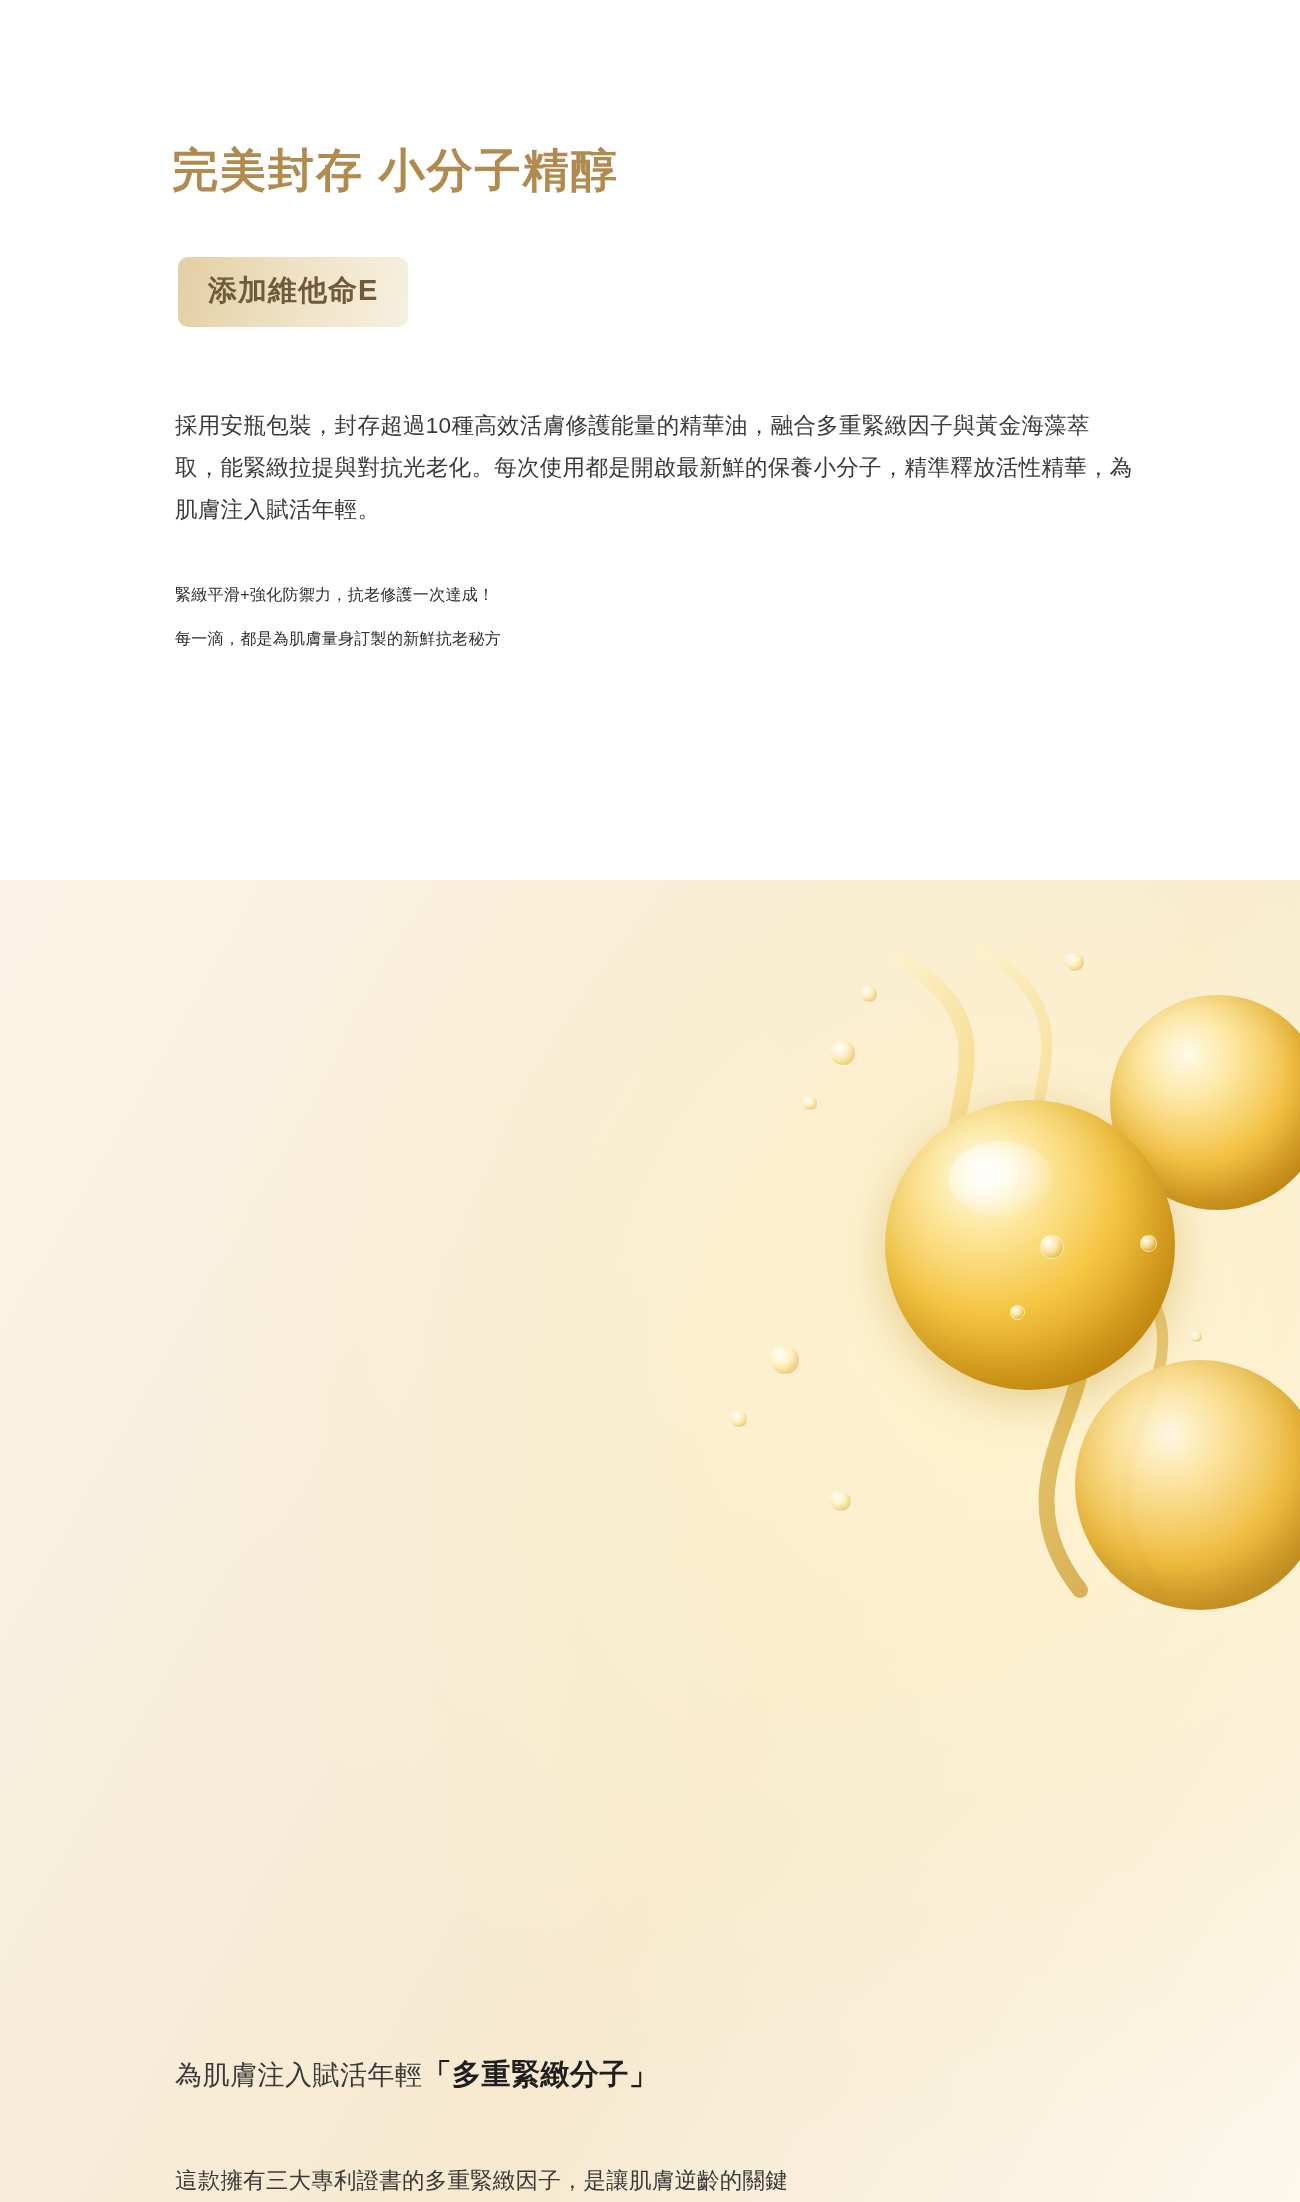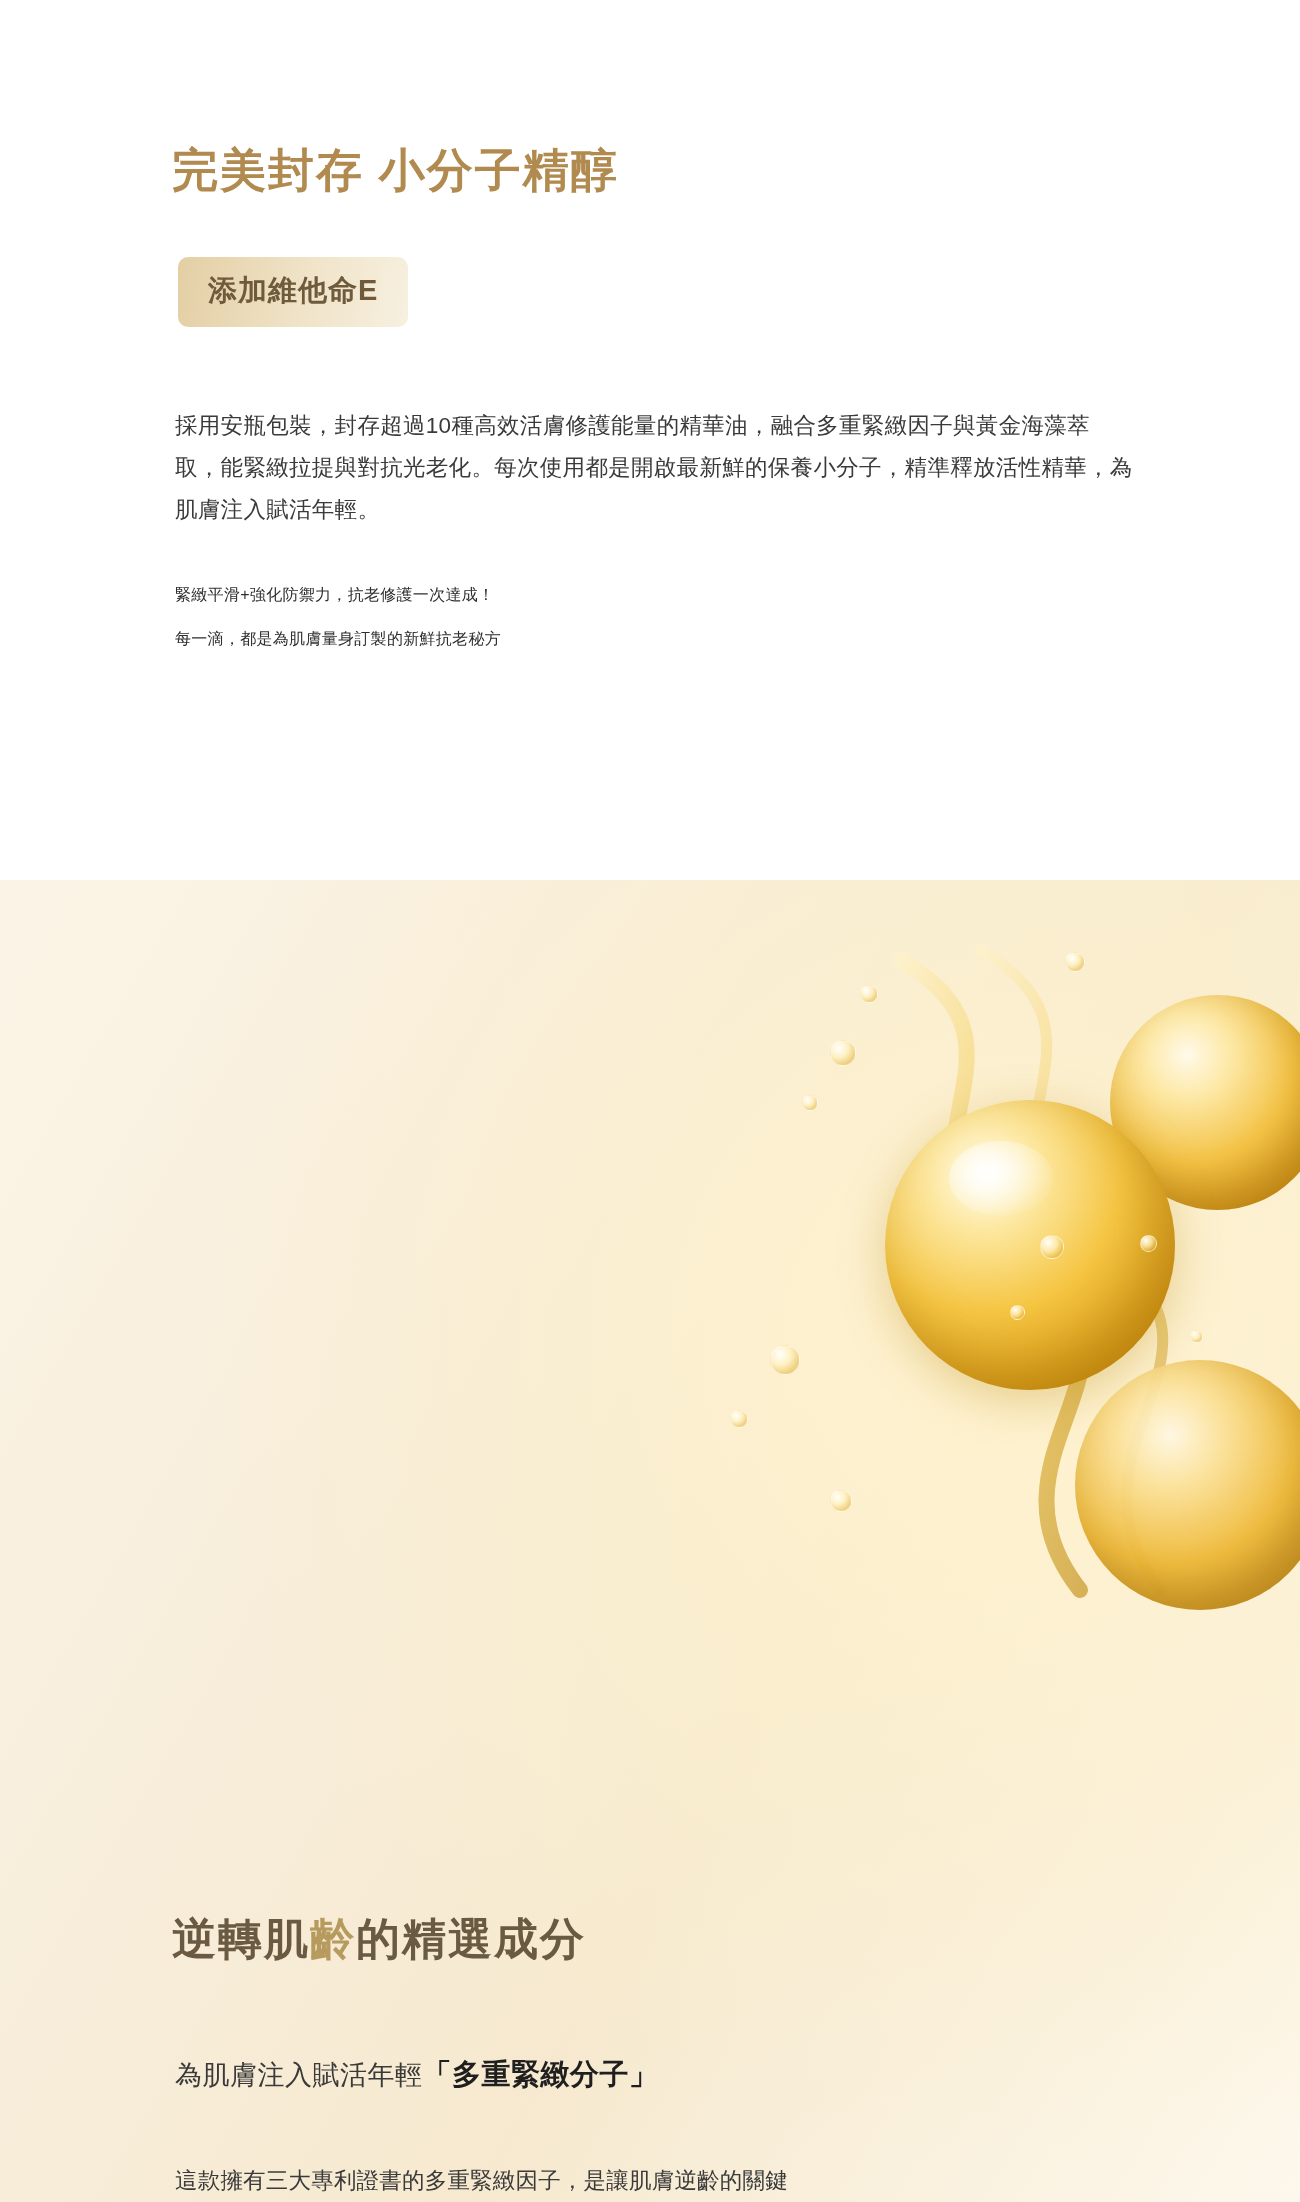--- a/index.html
+++ b/index.html
@@ -210,23 +210,20 @@
       <div class="bub" style="left:355px;top:62px;width:20px;height:20px;"></div>
       <div class="bub" style="left:330px;top:345px;width:24px;height:24px;"></div>
       <div class="bub" style="left:300px;top:415px;width:15px;height:15px;"></div>
       <div class="bub" style="left:60px;top:455px;width:30px;height:30px;"></div>
       <div class="bub" style="left:20px;top:520px;width:18px;height:18px;"></div>
       <div class="bub" style="left:120px;top:600px;width:22px;height:22px;"></div>
       <div class="bub" style="left:430px;top:345px;width:17px;height:17px;"></div>
       <div class="bub" style="left:480px;top:440px;width:13px;height:13px;"></div>
     </div>
 
-    <h2 class="s2-title">
-      <span>逆轉肌</span><span class="accent">齡</span><span>的精選成分</span>
-    </h2>
 
     <div class="s2-sub">
       <span>為肌膚注入賦活年輕</span><b>「多重緊緻分子」</b>
     </div>
 
     <p class="s2-body">這款擁有三大專利證書的多重緊緻因子，是讓肌膚逆齡的關鍵秘密！金鈕扣（六神草）含活性六胜肽，有效舒緩肌肉過度收縮，淡化表情紋。珍貴膜莢黃芪皂苷萃取，抗老化壓力，對抗歲月痕跡。搭配紅花籽油與輔酶Q10，結合Omega 6亞油酸的深層滋養，與Q10協同作用抵禦肌膚老化。最後，添加維他命E，為肌膚帶來全面滋養修護，同時延緩老化進程。</p>
 
   </section>
 </div>
 

